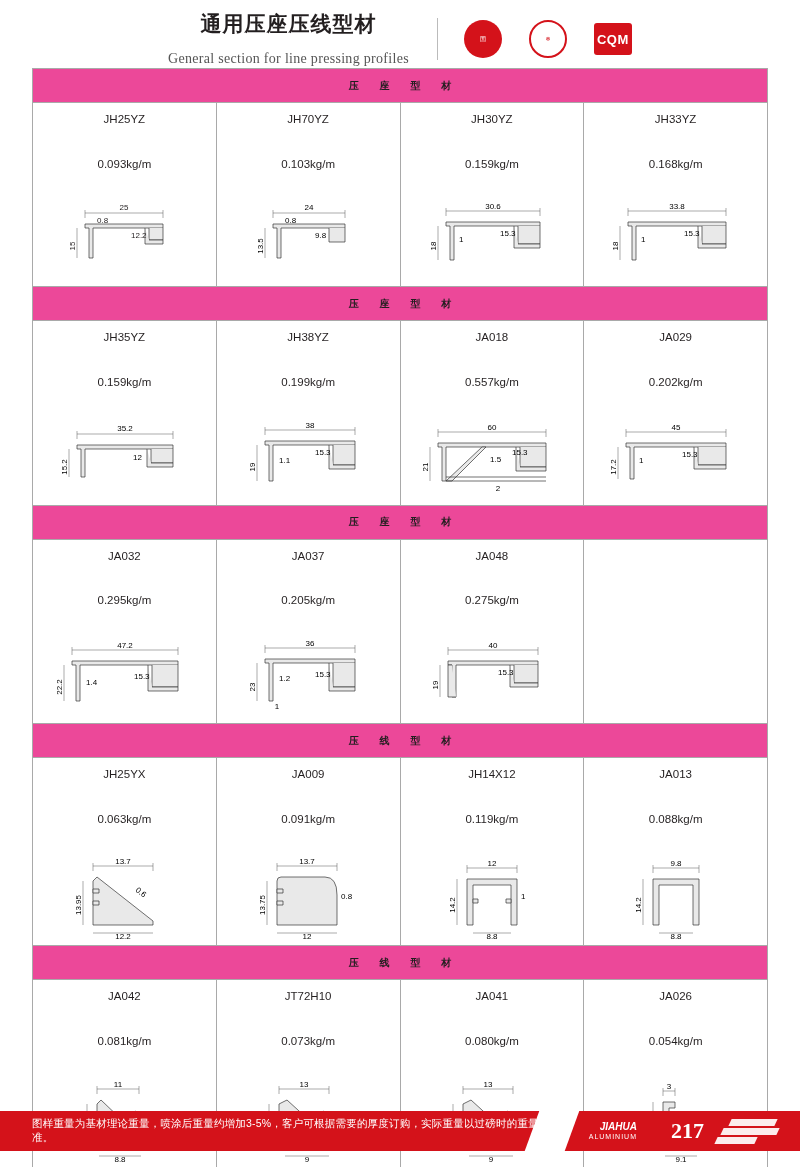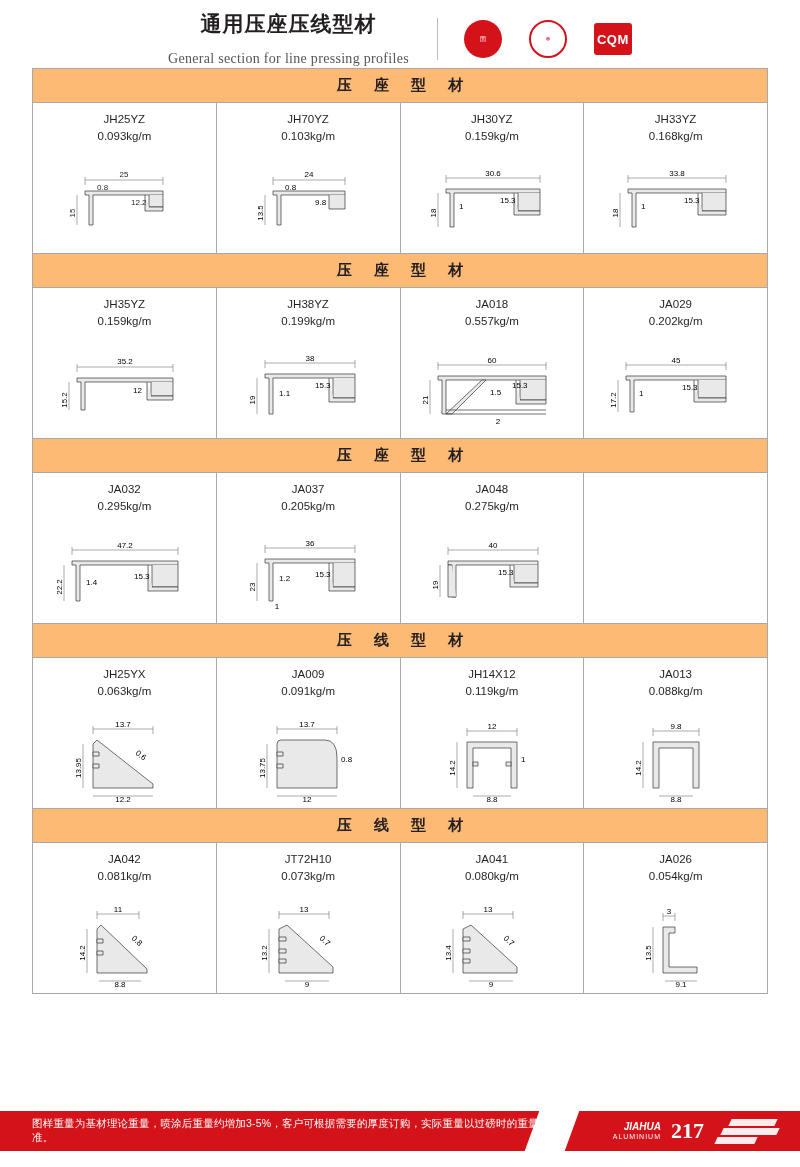--- a/index.html
+++ b/index.html
@@ -36,34 +36,34 @@
   .logo.ring { background:#fff; border:2px solid #d4121a; color:#d4121a; }
   .logo.sq { width:38px;height:32px;border-radius:3px;background:#d4121a;color:#fff;font-weight:bold;font-size:13px; letter-spacing:.5px;}
   .logo-cn { font-size:6px; line-height:1; }
   
   .sheet {
     margin: 0 32px;
     border: 1px solid #a9a9a9;
     border-bottom: none;
   }
   .band {
-    background: #fdba74;
+    background: #ec4899;
     border-bottom: 1px solid #a9a9a9;
     height: 34px;
     display: flex; align-items:center; justify-content:center;
-    font-size: 15px; font-weight: bold; letter-spacing: 9px; color:#231f20;
+    font-size: 10px; font-weight: bold; letter-spacing: 9px; color:#231f20;
     text-indent: 9px;
   }
   .row { display: flex; border-bottom: 1px solid #a9a9a9; }
   .cell {
     flex: 1 1 0;
     border-right: 1px solid #a9a9a9;
     min-height: 150px;
     padding: 8px 4px 4px 4px;
-    display: flex; flex-direction: column; align-items: center;
+    display: flex; flex-direction: column; align-items: center; gap: 28px;
   }
   .cell:last-child { border-right: none; }
   .cell.empty { background: #fff; }
   .code { font-size: 11.5px; line-height: 1.45; text-align:center; }
   .weight { font-size: 11.5px; line-height: 1.45; text-align:center; }
   .fig { flex:1; width:100%; display:flex; align-items:flex-end; justify-content:center; }
   .fig svg { display:block; }
   
   .footer {
     position: absolute; left:0; right:0; bottom: 16px;
@@ -74,21 +74,21 @@
     flex:1; background:#d4121a; color:#fff; display:flex; align-items:center;
     padding-left: 32px; font-size: 10.5px; letter-spacing:.2px;
   }
   .footer-right {
     width: 250px; background:#d4121a; display:flex; align-items:center; justify-content:flex-end;
     padding-right: 16px; gap: 10px; position:relative;
   }
   .brand { text-align:right; color:#fff; line-height:1.15; }
   .brand .b1 { font-size:10px; font-weight:bold;font-style:italic; }
   .brand .b2 { font-size:7px; letter-spacing:1px; }
-  .pagenum { color:#fff; font-size:22px; font-weight:bold; font-family:"Liberation Serif", serif; }
+  .pagenum { color:#fff; font-size:22px; font-weight:bold; font-family:"Liberation Serif", serif;margin-left:24px; }
   .swoosh { width:70px; height:26px; position:relative; }
   .swoosh i { position:absolute; height:7px; background:#fff; transform: skewX(-25deg); opacity:.92;}
   .swoosh i:nth-child(1){ width:46px; left:16px; top:1px;}
   .swoosh i:nth-child(2){ width:56px; left:8px; top:10px;}
   .swoosh i:nth-child(3){ width:40px; left:2px; top:19px;}
   .whitewedge{ position:absolute; left:-18px; top:0; bottom:0; width:40px; background:#fff; transform:skewX(-20deg); }
   text { font-family: "Liberation Sans", sans-serif; }
 </style>
 </head>
 <body>

